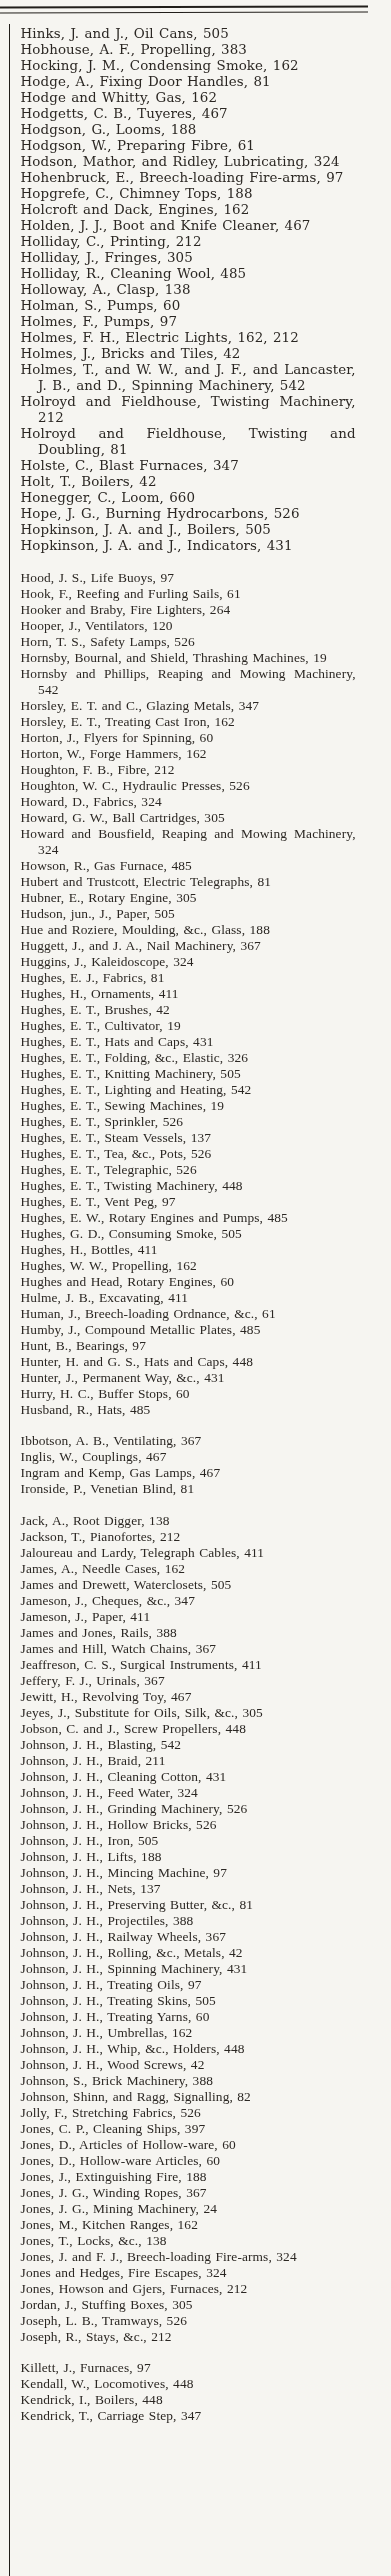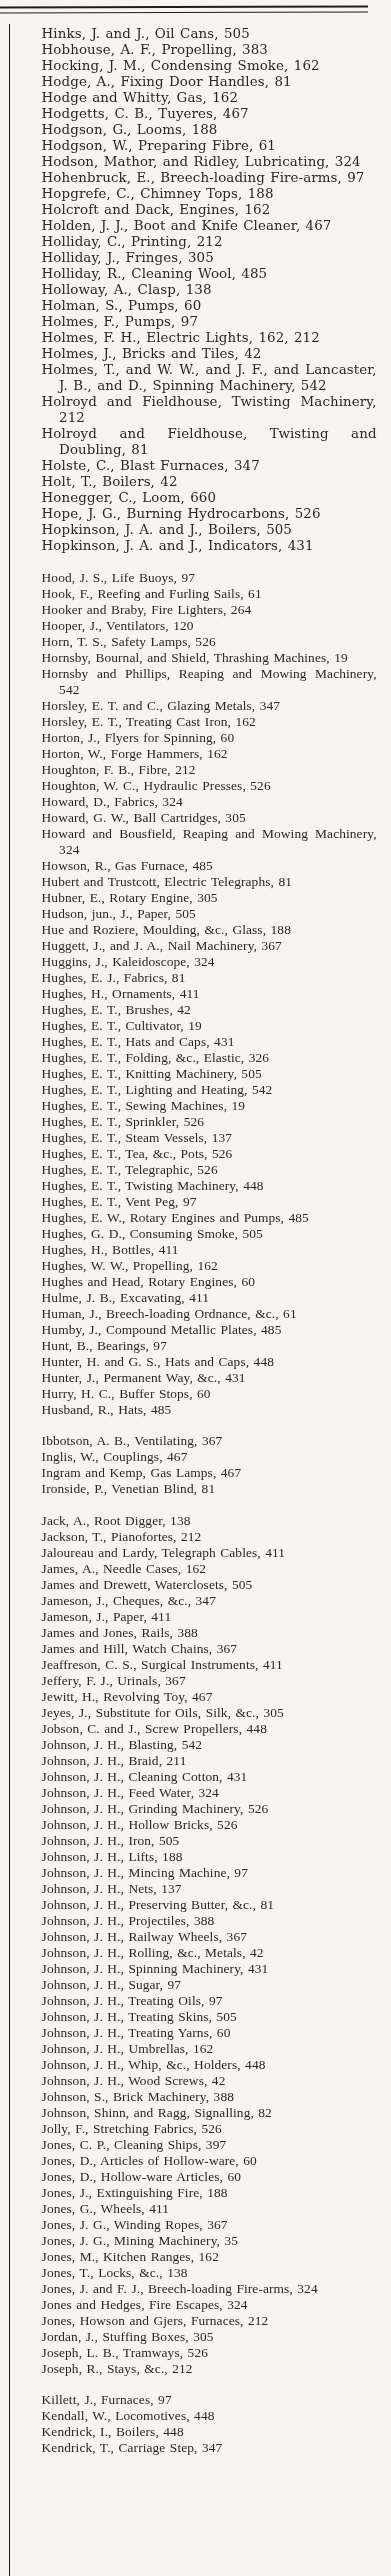--- a/index.html
+++ b/index.html
@@ -37,21 +37,20 @@
     position: absolute;
     left: 20.6px;
     top: 26px;
     width: 335px;
     font-size: 13.4px;
     line-height: 16px;
     letter-spacing: 0.1px;
     word-spacing: 1px;
     color: #2b2723;
     text-align: justify;
-    margin-left: 21px;
   }
   .group + .group { margin-top: 15.5px; font-family: Liberation Serif, serif; }
   .entry {
     padding-left: 17.5px;   
     text-indent: -17.5px;
   }
 </style>
 </head>
 <body>
 
@@ -174,37 +173,35 @@
         <div class="entry">Johnson, J. H., Hollow Bricks, 526</div>
         <div class="entry">Johnson, J. H., Iron, 505</div>
         <div class="entry">Johnson, J. H., Lifts, 188</div>
         <div class="entry">Johnson, J. H., Mincing Machine, 97</div>
         <div class="entry">Johnson, J. H., Nets, 137</div>
         <div class="entry">Johnson, J. H., Preserving Butter, &amp;c., 81</div>
         <div class="entry">Johnson, J. H., Projectiles, 388</div>
         <div class="entry">Johnson, J. H., Railway Wheels, 367</div>
         <div class="entry">Johnson, J. H., Rolling, &amp;c., Metals, 42</div>
         <div class="entry">Johnson, J. H., Spinning Machinery, 431</div>
-        <div class="entry">Johnson, J. H., Sugar, 97</div>
         <div class="entry">Johnson, J. H., Treating Oils, 97</div>
         <div class="entry">Johnson, J. H., Treating Skins, 505</div>
         <div class="entry">Johnson, J. H., Treating Yarns, 60</div>
         <div class="entry">Johnson, J. H., Umbrellas, 162</div>
         <div class="entry">Johnson, J. H., Whip, &amp;c., Holders, 448</div>
         <div class="entry">Johnson, J. H., Wood Screws, 42</div>
         <div class="entry">Johnson, S., Brick Machinery, 388</div>
         <div class="entry">Johnson, Shinn, and Ragg, Signalling, 82</div>
         <div class="entry">Jolly, F., Stretching Fabrics, 526</div>
         <div class="entry">Jones, C. P., Cleaning Ships, 397</div>
         <div class="entry">Jones, D., Articles of Hollow-ware, 60</div>
         <div class="entry">Jones, D., Hollow-ware Articles, 60</div>
         <div class="entry">Jones, J., Extinguishing Fire, 188</div>
-        <div class="entry">Jones, G., Wheels, 411</div>
         <div class="entry">Jones, J. G., Winding Ropes, 367</div>
-        <div class="entry">Jones, J. G., Mining Machinery, 35</div>
+        <div class="entry">Jones, J. G., Mining Machinery, 24</div>
         <div class="entry">Jones, M., Kitchen Ranges, 162</div>
         <div class="entry">Jones, T., Locks, &amp;c., 138</div>
         <div class="entry">Jones, J. and F. J., Breech-loading Fire-arms, 324</div>
         <div class="entry">Jones and Hedges, Fire Escapes, 324</div>
         <div class="entry">Jones, Howson and Gjers, Furnaces, 212</div>
         <div class="entry">Jordan, J., Stuffing Boxes, 305</div>
         <div class="entry">Joseph, L. B., Tramways, 526</div>
         <div class="entry">Joseph, R., Stays, &amp;c., 212</div>
       </section>
       <section class="group">

